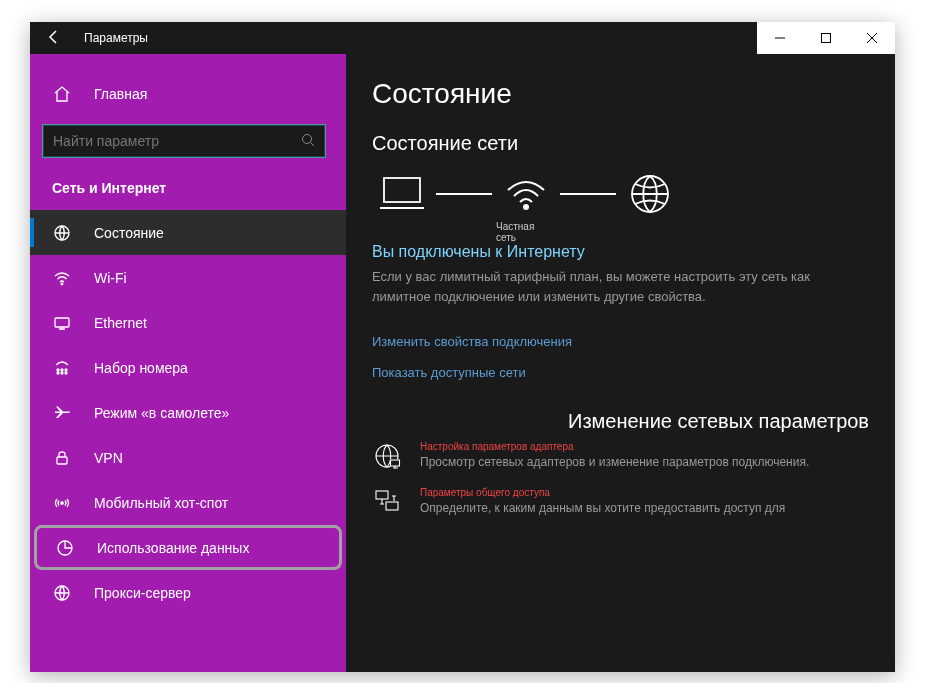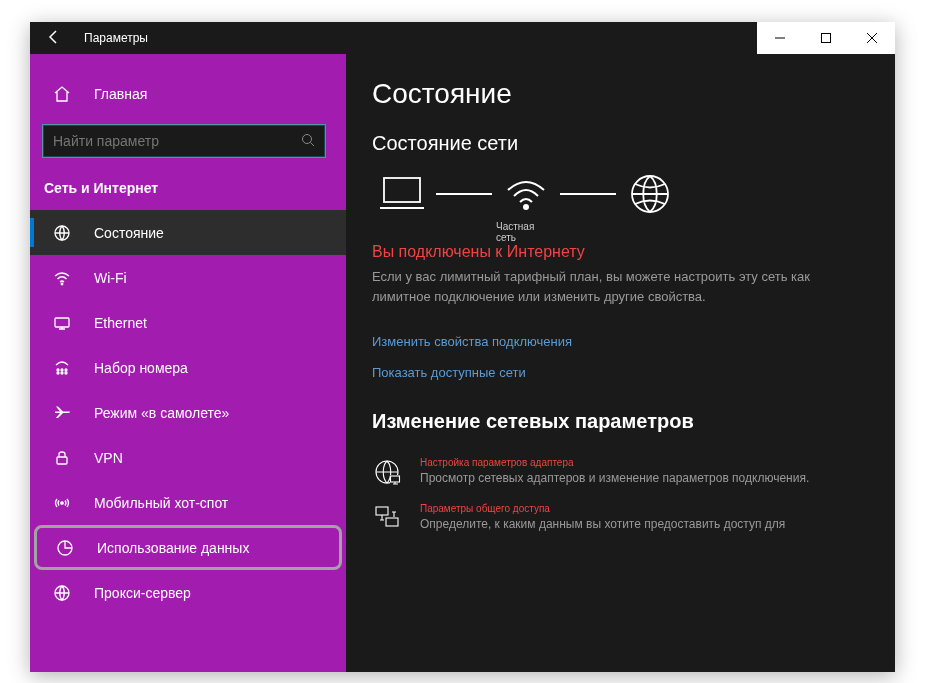--- a/index.html
+++ b/index.html
@@ -25,42 +25,42 @@
   .sb-row.home { margin-bottom: 8px; }
   .sb-icon { width: 20px; height: 20px; margin-right: 22px; display: flex; align-items: center; justify-content: center; flex-shrink: 0; }
   .sb-icon svg { stroke: #fff; fill: none; stroke-width: 1.3; }
   .searchbox {
     margin: 0 20px 18px 12px; height: 34px; border: 1px solid #888;
     background: #1a1a1a; display: flex; align-items: center; padding: 0 10px;
     outline: 2px solid rgba(0,170,200,0.35); outline-offset: -2px;
   }
   .searchbox input { flex: 1; background: transparent; border: none; color: #999; font-size: 14px; outline: none; }
   .searchbox .sicon { color: #888; font-size: 14px; }
-  .category-hdr { padding: 4px 22px 14px 14px; font-size: 14px; font-weight: 600; color: #fff; }
+  .category-hdr { padding: 4px 22px 14px 22px; font-size: 14px; font-weight: 600; color: #fff; }
   .navlist { flex: 1; overflow: hidden; }
   .nav-item { display: flex; align-items: center; height: 45px; padding-left: 22px; font-size: 14px; color: #fff; cursor: default; position: relative; }
   .nav-item.active { background: #2d2d2d; }
   .nav-item.active::before { content: ""; position: absolute; left: 0; top: 8px; bottom: 8px; width: 4px; background: #0078d4; }
   .nav-item.highlighted { border: 3px solid #a3a3a3; border-radius: 8px; margin: 0 4px; padding-left: 18px; }
   .nav-item .sb-icon { margin-right: 22px; }
   .content { flex: 1; background: #1a1a1a; padding: 24px 26px 0 26px; overflow: hidden; display: flex; flex-direction: column; }
   .h1 { font-size: 28px; font-weight: 300; margin-bottom: 22px; color: #fff; }
   .h2 { font-size: 20px; font-weight: 400; margin-bottom: 18px; color: #fff; }
   .netdiagram { display: flex; align-items: center; gap: 10px; margin-bottom: 6px; margin-left: 6px; }
   .nd-icon { width: 48px; height: 42px; display: flex; align-items: center; justify-content: center; }
   .nd-line { width: 56px; height: 1.5px; background: #fff; }
   .nd-label { text-align: center; font-size: 11px; color: #ccc; margin-top: 2px; margin-bottom: 18px; }
   .nd-lbl-row { display: flex; align-items: center; gap: 10px; margin-left: 6px; }
   .nd-lbl-row > div { text-align: left; font-size: 10px; }
   .nd-spacer48 { width: 48px; }
   .nd-spacer56 { width: 56px; }
-  .subhead { font-size: 16px; font-weight: 400; margin-bottom: 6px; color: #ef4444; }
+  .subhead { font-size: 16px; font-weight: 400; margin-bottom: 6px; color: #7dd3fc; }
   .para { font-size: 13px; color: #999; line-height: 1.5; margin-bottom: 28px; max-width: 440px; }
   .linktext { font-size: 13px; color: #5a9bd4; margin-bottom: 16px; cursor: pointer; display: block; }
-  .h2b { font-size: 20px; font-weight: 700; margin: 14px 0 24px 0; color: #fff; }
+  .h2b { font-size: 20px; font-weight: 400; margin: 14px 0 8px 0; color: #fff; text-align: right; }
   .opt { display: flex; gap: 18px; margin-bottom: 16px; }
   .opt-icon { width: 30px; height: 30px; flex-shrink: 0; display: flex; align-items: center; justify-content: center; }
   .opt-icon svg { stroke: #fff; fill: none; stroke-width: 1.1; }
   .opt-title { font-size: 10px; color: #ef4444; margin-bottom: 2px; }
   .opt-desc { font-size: 12px; color: #999; line-height: 1.4; max-width: 400px; }
 </style>
 </head>
 <body>
 
 <div class="window">

